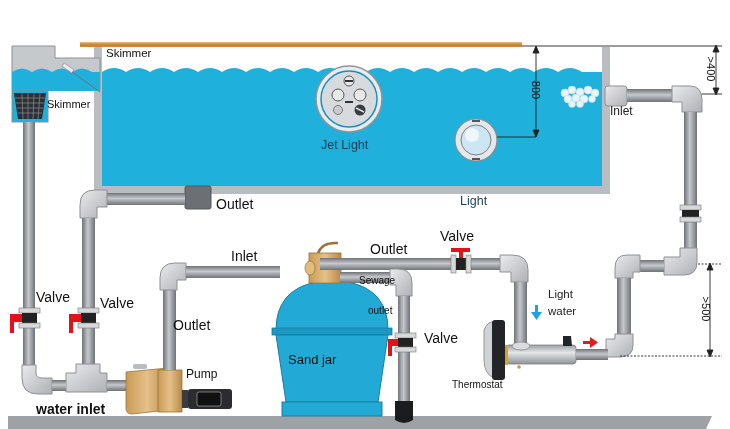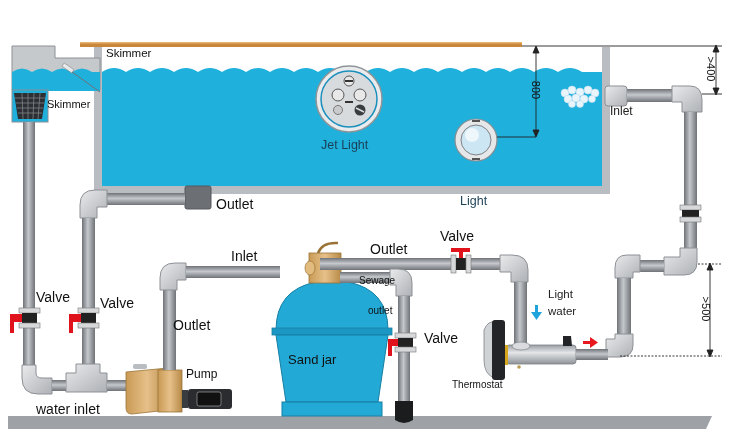--- a/index.html
+++ b/index.html
@@ -253,21 +253,21 @@
   <div class="lbl" style="left:460px; top:160px; font-size:12.5px; color:#1b3f56;margin-top:35px;">Light</div>
   <div class="lbl" style="left:610px; top:105px; font-size:12px; color:#222;">Inlet</div>
   <div class="lbl" style="left:216px; top:197px; font-size:14px;">Outlet</div>
   <div class="lbl" style="left:231px; top:249px; font-size:14px;">Inlet</div>
   <div class="lbl" style="left:370px; top:242px; font-size:14px;">Outlet</div>
   <div class="lbl" style="left:440px; top:229px; font-size:14px;">Valve</div>
   <div class="lbl" style="left:36px; top:290px; font-size:14px;">Valve</div>
   <div class="lbl" style="left:100px; top:296px; font-size:14px;">Valve</div>
   <div class="lbl" style="left:173px; top:318px; font-size:14px;">Outlet</div>
   <div class="lbl" style="left:186px; top:368px; font-size:12px;">Pump</div>
-  <div class="lbl" style="left:36px; top:402px; font-size:14px;">water inlet</div>
+  <div class="lbl" style="left:36px; top:402px; font-size:14px;font-weight:bold;">water inlet</div>
   <div class="lbl" style="left:288px; top:353px; font-size:13px;text-align:right;">Sand jar</div>
   <div class="lbl" style="left:359px; top:276px; font-size:10px;">Sewage</div>
   <div class="lbl" style="left:368px; top:306px; font-size:10px;">outlet</div>
   <div class="lbl" style="left:424px; top:331px; font-size:14px;">Valve</div>
   <div class="lbl" style="left:548px; top:289px; font-size:11.5px; color:#222;">Light</div>
   <div class="lbl" style="left:548px; top:306px; font-size:11.5px; color:#222;">water</div>
   <div class="lbl" style="left:452px; top:380px; font-size:10px;">Thermostat</div>
 
   
   <div class="vert" style="left:527px; top:84px;">800</div>

